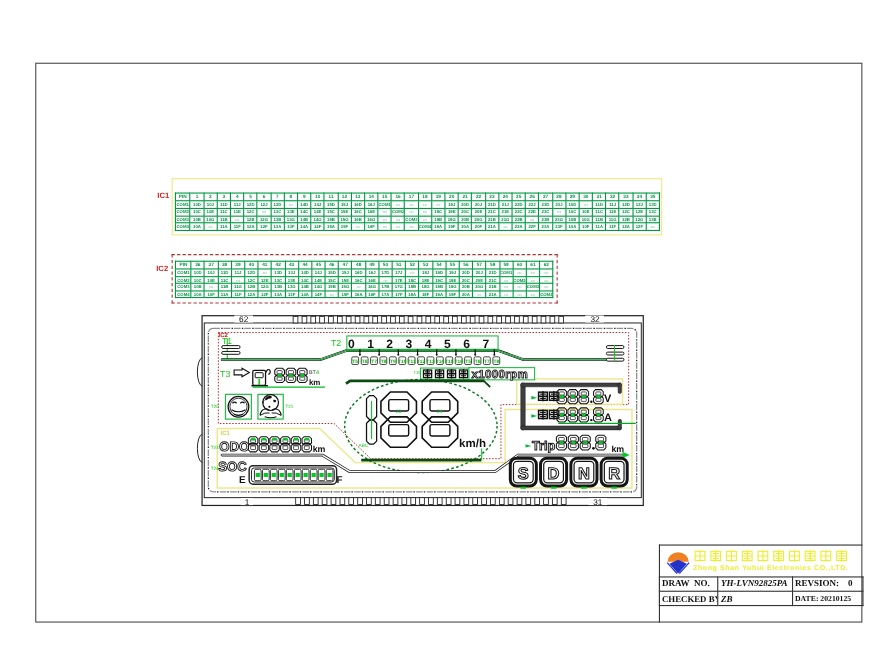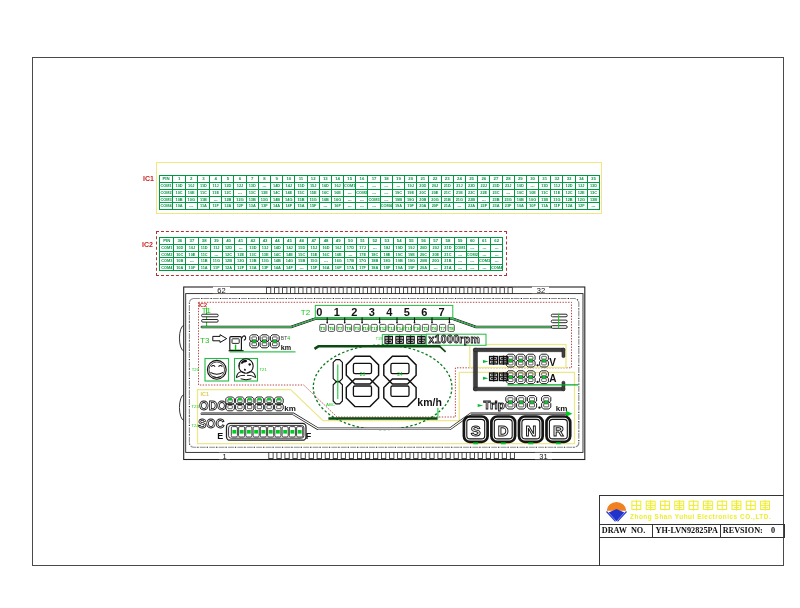--- a/index.html
+++ b/index.html
@@ -4,21 +4,21 @@
 <style>
 * { margin:0; padding:0; box-sizing:border-box; }
 body { width:800px; height:608px; background:#fff; font-family:"Liberation Sans", sans-serif; position:relative; overflow:hidden; }
 table { border-collapse:collapse; table-layout:fixed; }
 table.ic { position:absolute; border:1px solid #009942; }
 table.ic td { border:0.85px solid #009942; color:#009942; font-size:3.9px; font-weight:bold; text-align:center;
   height:6.05px; line-height:5.6px; overflow:hidden; white-space:nowrap; padding:0; }
 table.ic tr:first-child td { height:6.55px; line-height:6.1px; font-size:4.3px; }
 table.tt { font-family:"Liberation Serif", serif; }
 table.tt td { border:1.2px solid #333; color:#111; font-weight:bold; font-size:8.2px; height:13.3px; padding:0 2px; white-space:nowrap; overflow:hidden; }
-table.tt td.c { font-size:8.2px; }
+table.tt td.c { font-size:8.2px;font-style:italic; }
 table.tt td.sm { font-size:7px; }
 .gt { fill:#19c819; font-family:"Liberation Sans"; }
 .bk { fill:#111; font-family:"Liberation Sans"; }
 svg text { font-family:"Liberation Sans", sans-serif; }
 </style>
 </head>
 <body>
 
 <div style="position:absolute;left:32px;top:57px;width:752px;height:509px;border:1.2px solid #4a4a4a"></div>
 
@@ -979,14 +979,19 @@
       <col style="width:53.7px">
       <col style="width:67.3px">
       <col style="width:64.2px">
     </colgroup>
 <tbody>
       <tr>
         <td class="l">DRAW&nbsp;&nbsp;NO.</td>
         <td class="c">YH-LVN92825PA</td>
         <td class="l">REVSION:&nbsp;&nbsp;&nbsp;&nbsp;0</td>
       </tr>
+<tr>
+        <td class="l" style="font-size:8px">CHECKED&nbsp;BY</td>
+        <td class="c">ZB</td>
+        <td class="l sm">DATE:&nbsp;20210125</td>
+      </tr>
 </tbody>
   </table>
 
 </body></html>

